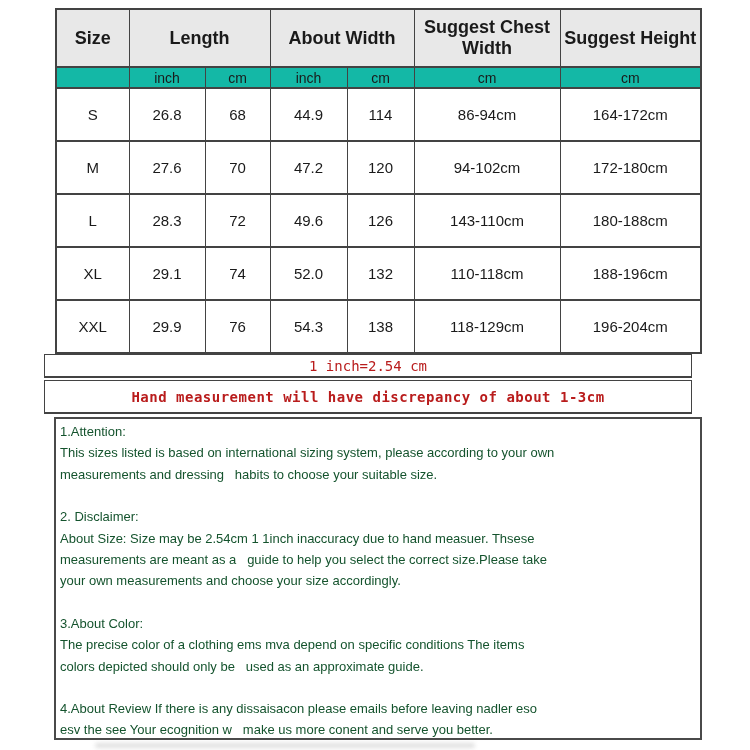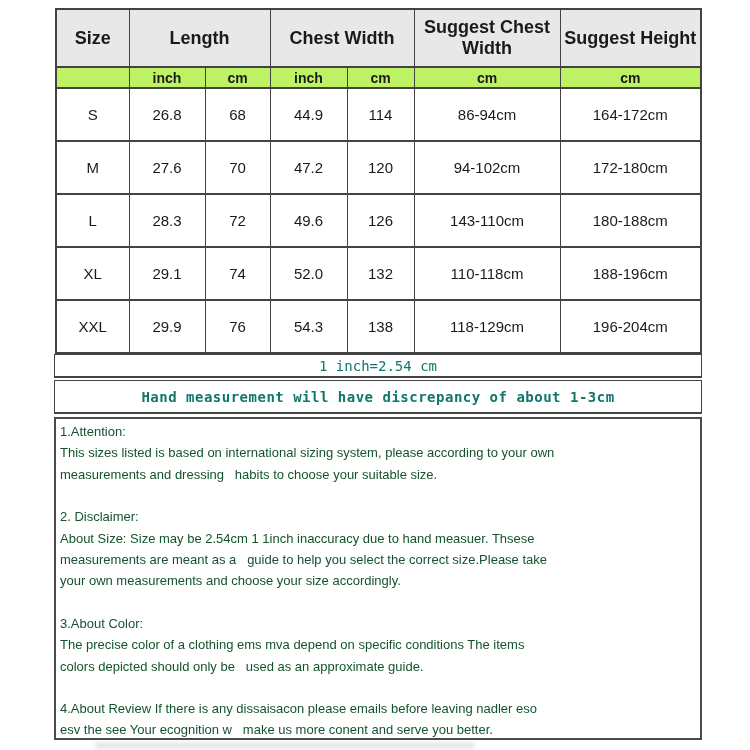--- a/index.html
+++ b/index.html
@@ -37,42 +37,41 @@
   tr.header-row { height: 58px; }
   tr.header-row th {
     background: #e8e8e8;
     font-size: 18px;
     font-weight: bold;
     line-height: 1.15;
     border-bottom-width: 2px;
   }
   tr.unit-row { height: 21px; }
   tr.unit-row td {
-    background: #bef264;
+    background: #14b8a6;
     font-size: 14px;
     border-bottom-width: 2px;
-    font-weight: bold;
   }
   tr.data-row { height: 53px; }
   tr.data-row td {
     font-size: 15px;
     border-bottom-width: 2px;
   }
   
   .strip {
     position: absolute;
-    left: 54px;
+    left: 44px;
     width: 648px;
     box-sizing: border-box;
     border: 1px solid #434343;
     display: flex;
     align-items: center;
     justify-content: center;
     font-family: "DejaVu Sans Mono", "Liberation Mono", monospace;
-    color: #0f766e;
+    color: #b91c1c;
   }
   #conversion-strip {
     top: 354px;
     height: 24px;
     font-size: 14px;
     border-width: 1px 1px 2px 1px;
   }
   #measurement-strip {
     top: 380px;
     height: 34px;
@@ -126,21 +125,21 @@
       <col style="width:65px">
       <col style="width:77px">
       <col style="width:67px">
       <col style="width:146px">
       <col style="width:141px">
     </colgroup>
     <tbody>
       <tr class="header-row">
         <th>Size</th>
         <th colspan="2">Length</th>
-        <th colspan="2">Chest Width</th>
+        <th colspan="2">About Width</th>
         <th>Suggest Chest Width</th>
         <th>Suggest Height</th>
       </tr>
       <tr class="unit-row">
         <td></td>
         <td>inch</td>
         <td>cm</td>
         <td>inch</td>
         <td>cm</td>
         <td>cm</td>

